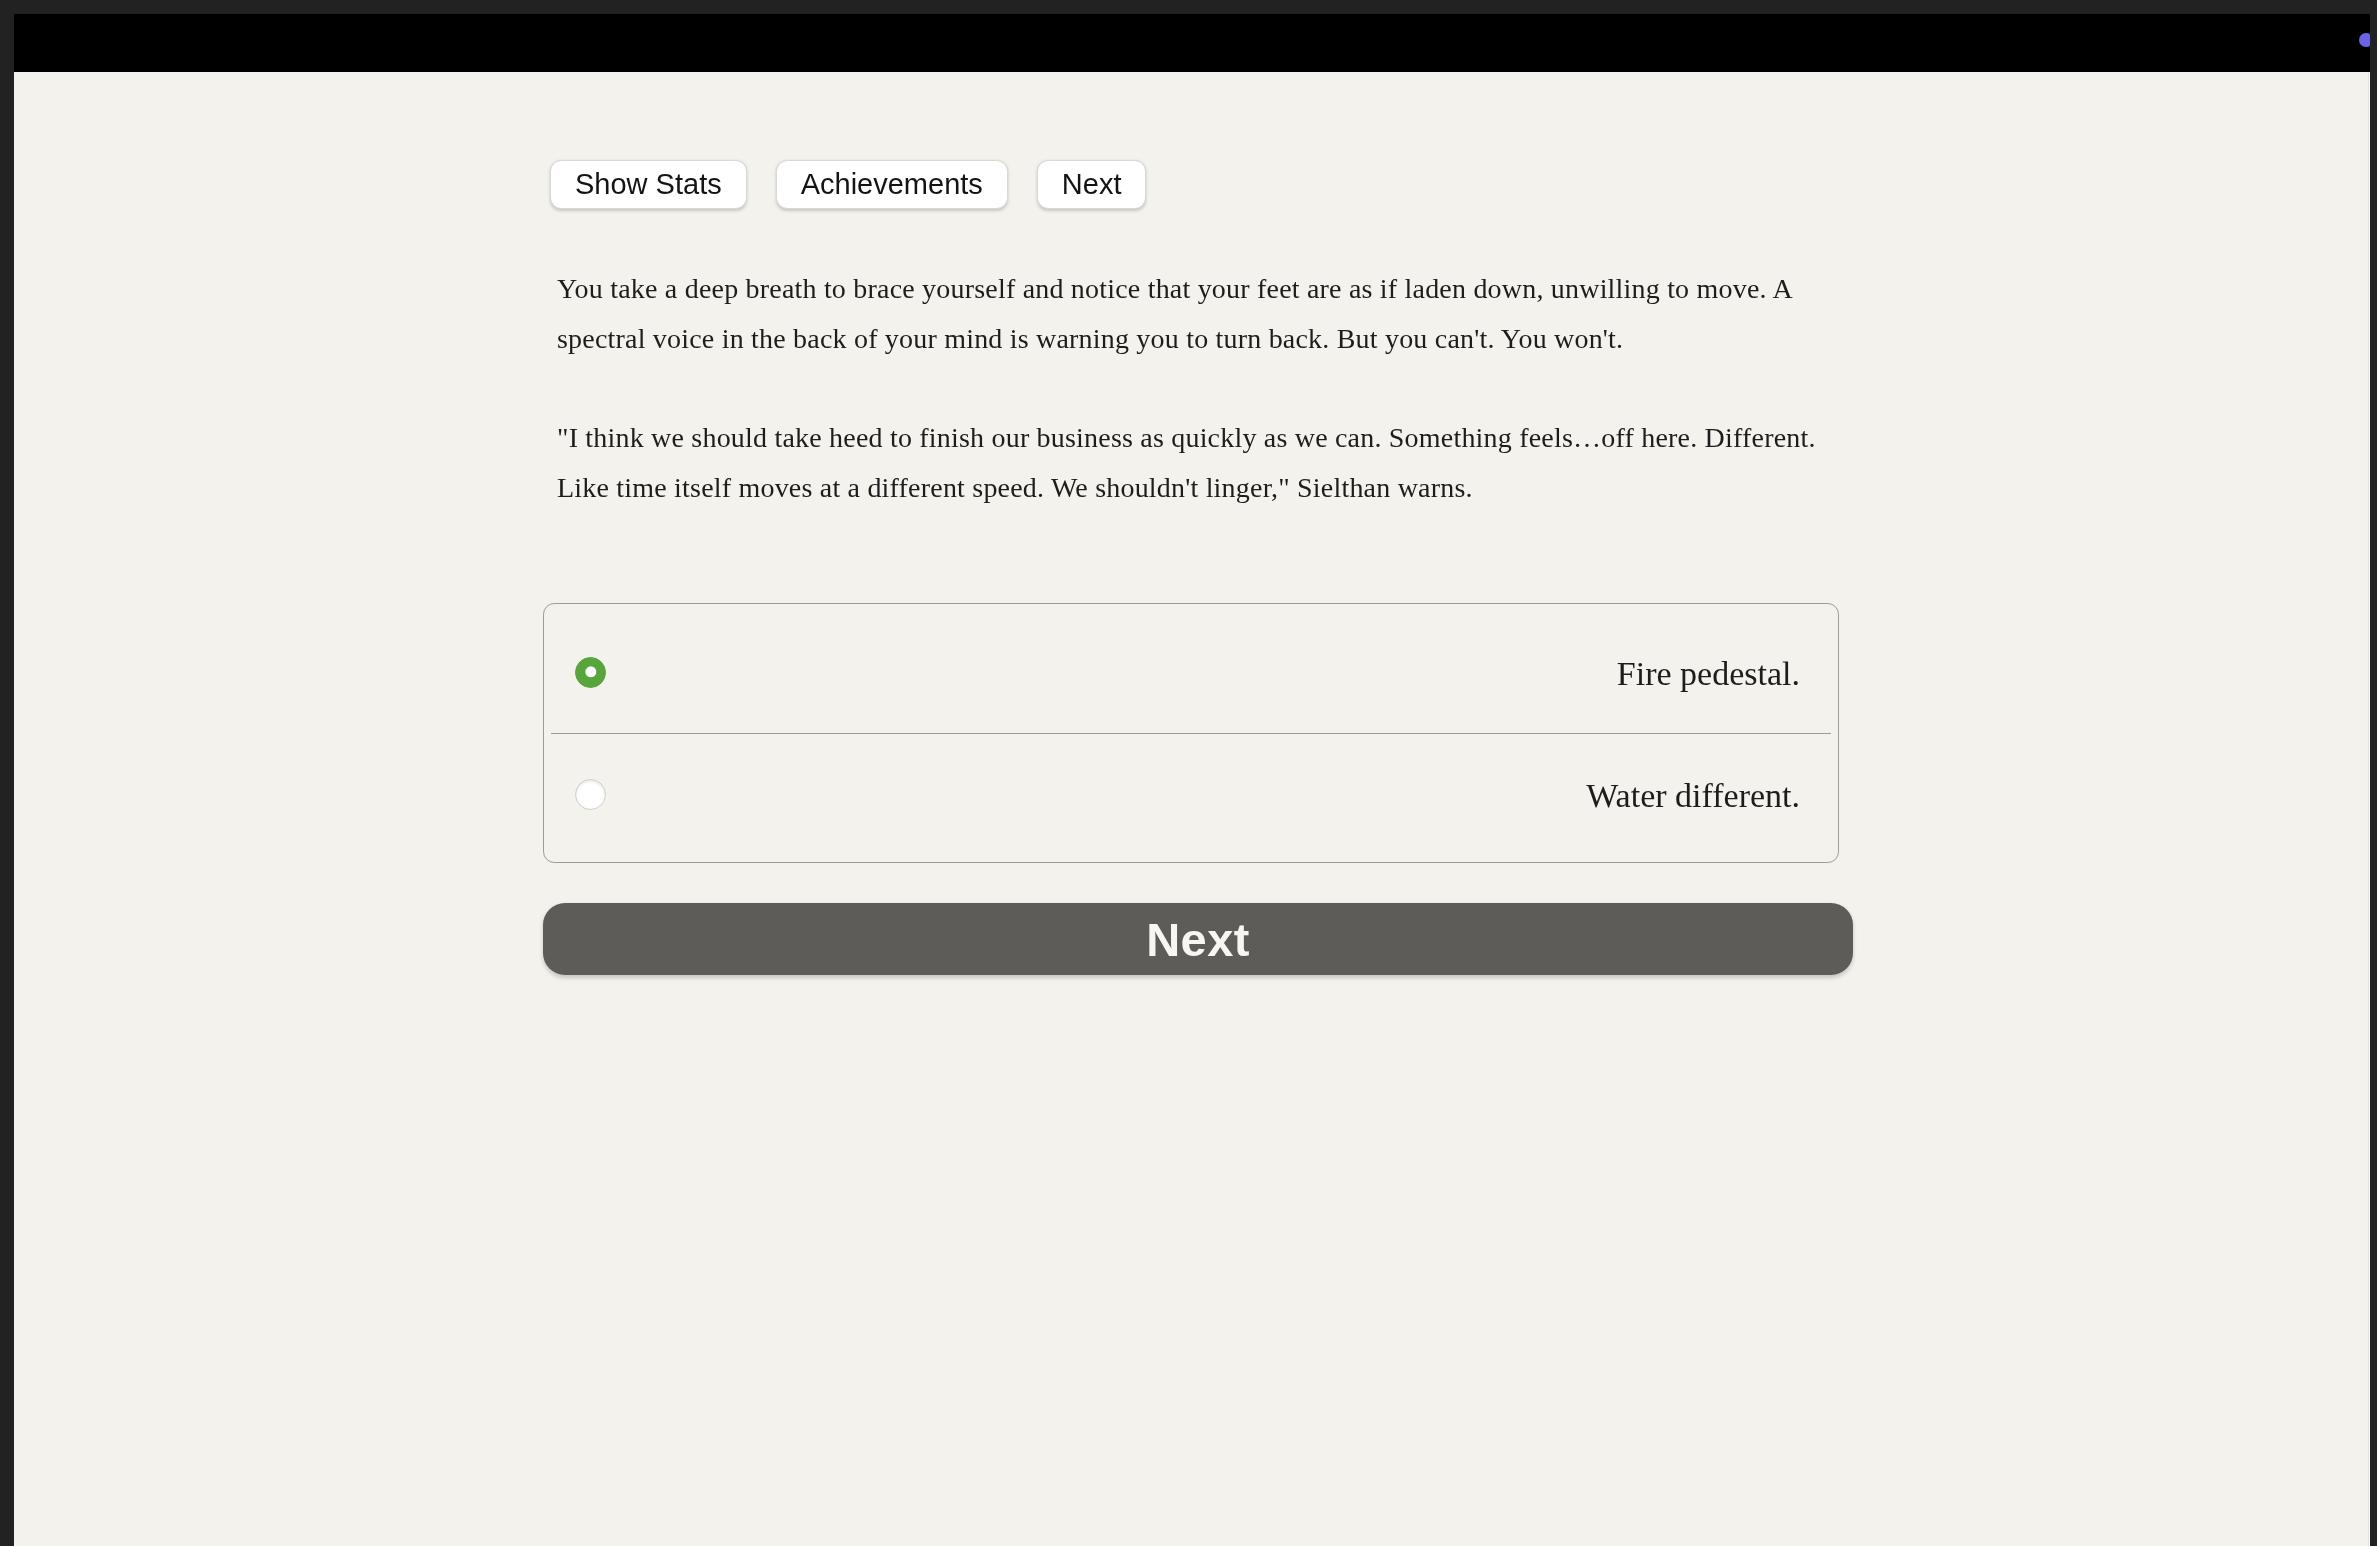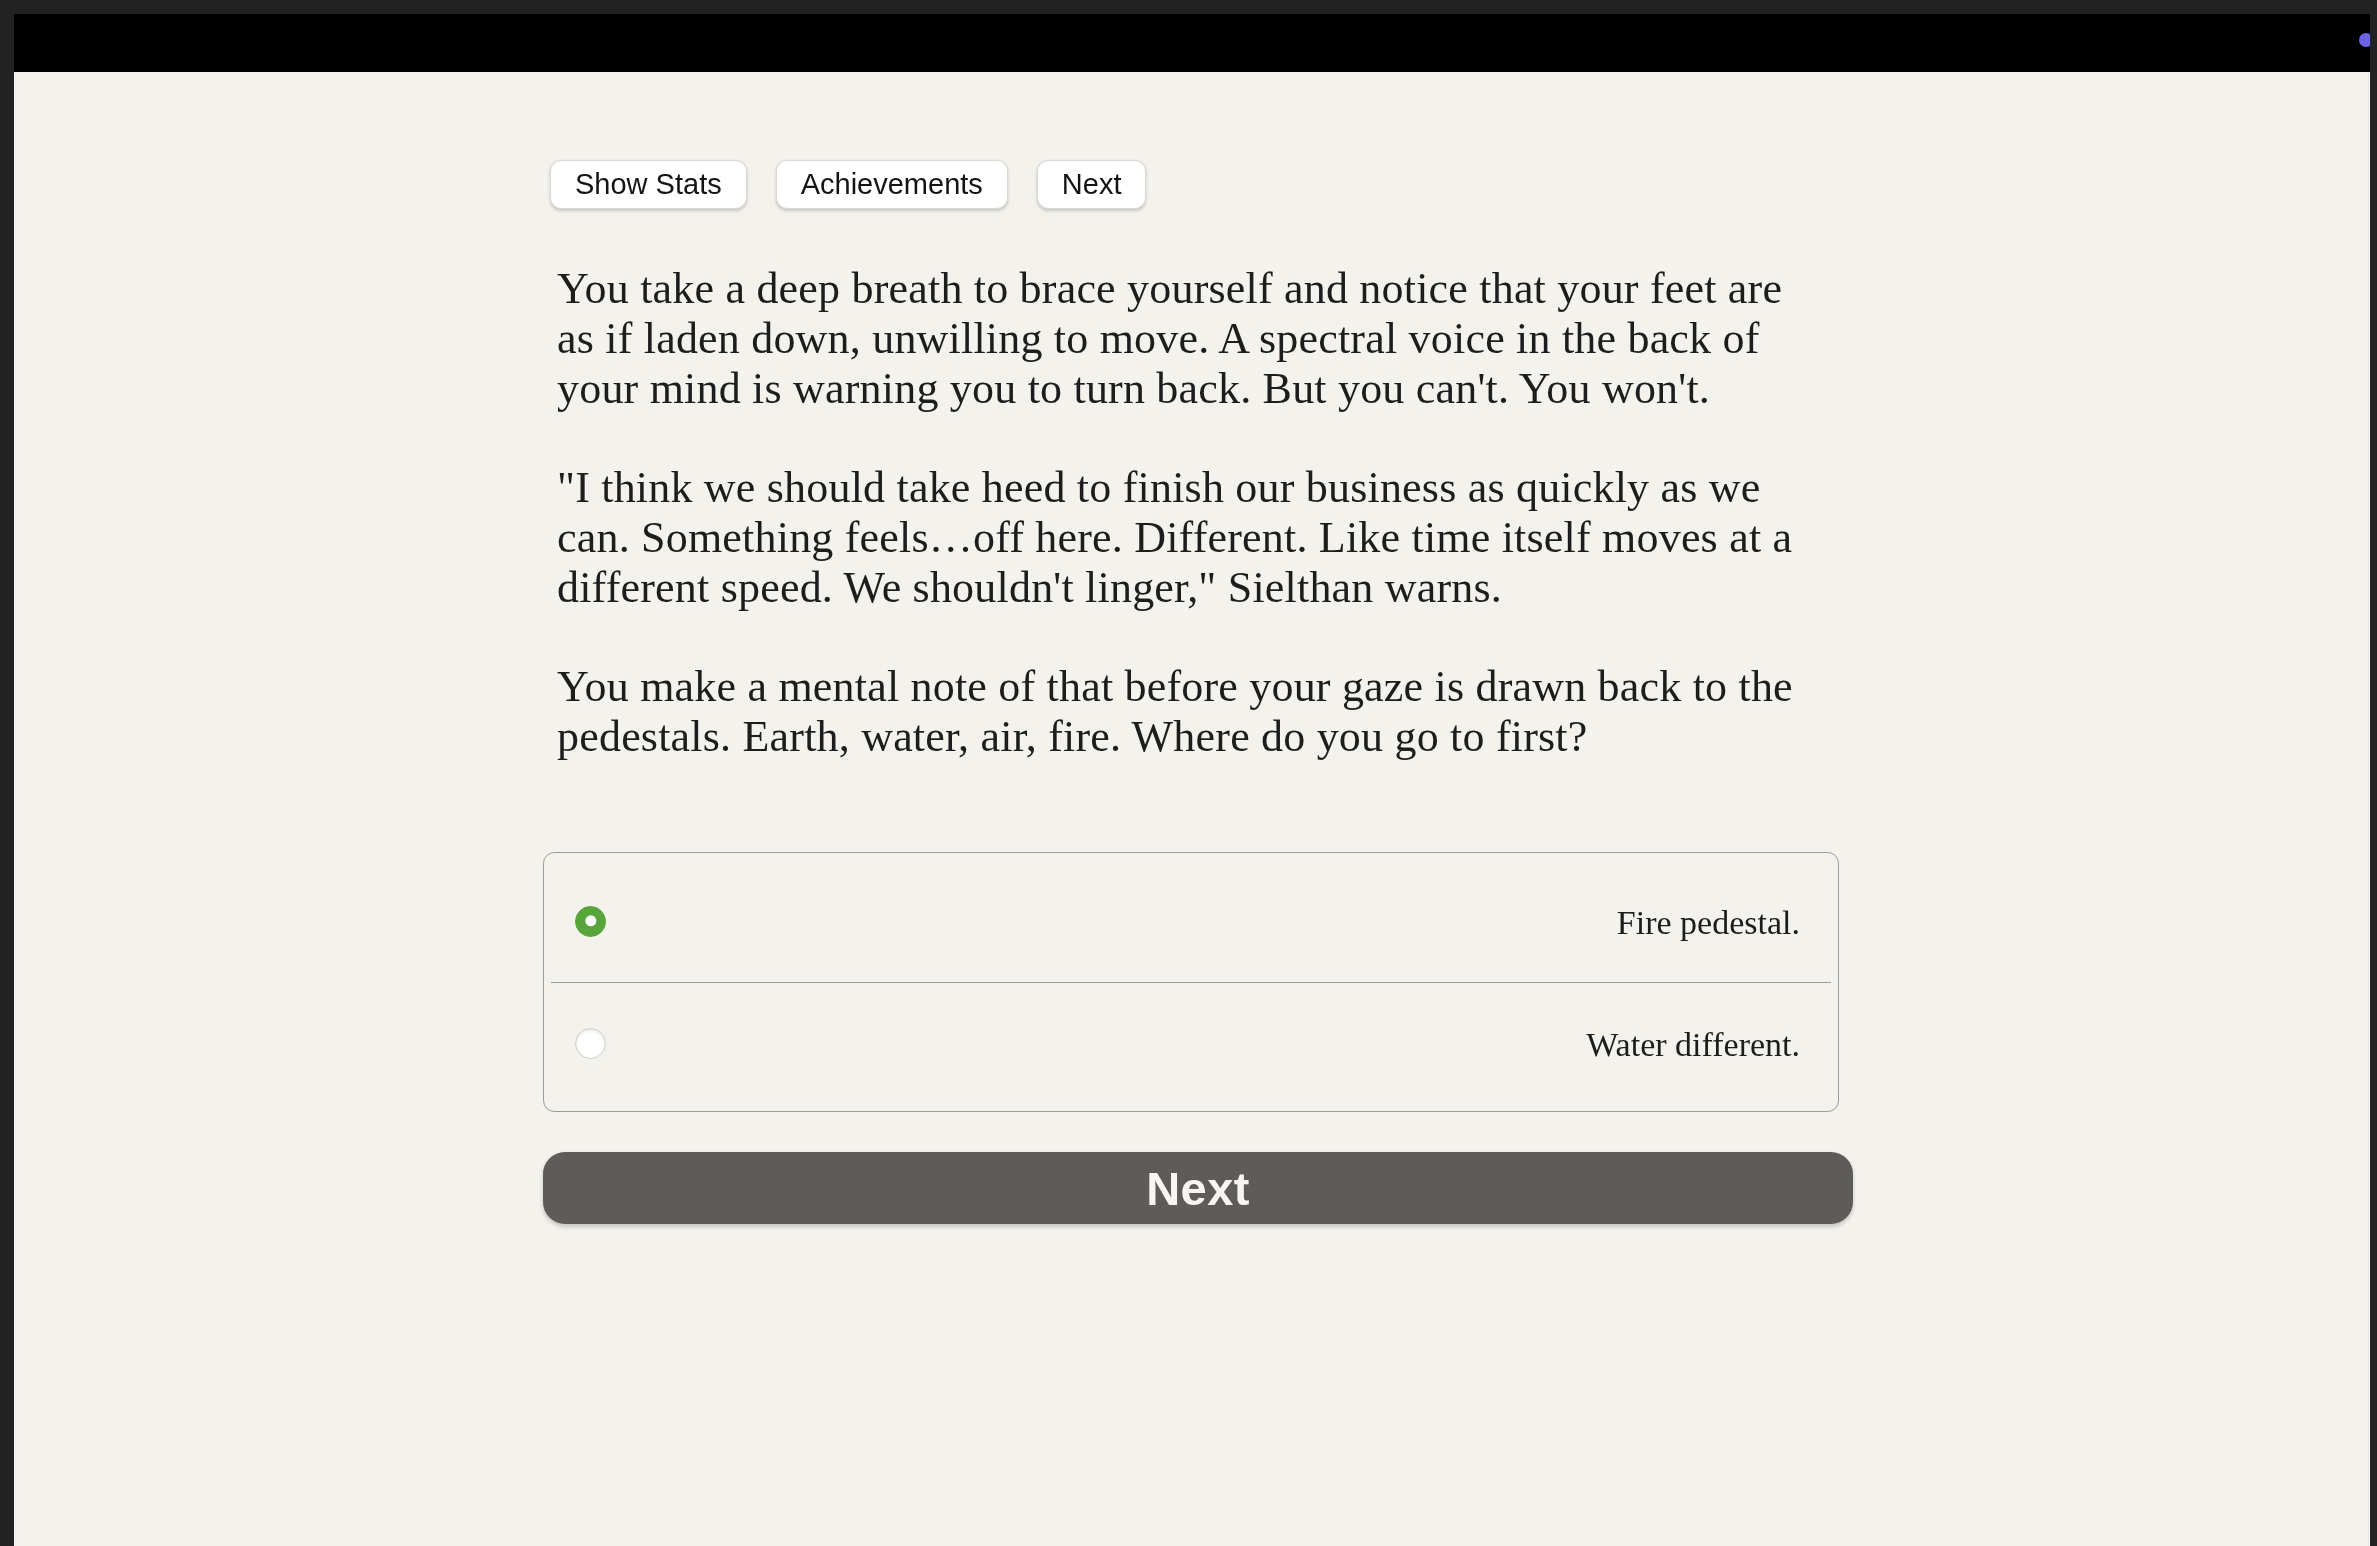--- a/index.html
+++ b/index.html
@@ -76,21 +76,21 @@
     border:0.8px solid var(--button-border);
     border-radius:11.3px;
     box-shadow:0 1.6px 3.2px rgba(0,0,0,0.18);
     font-family:"Liberation Sans", sans-serif;
     font-size:29px;
     color:#141414;
     cursor:pointer;
     white-space:nowrap;
   }
   .story p {
-    font-size:44px;
+    font-size:28px;
     line-height:50px;
     margin-bottom:35px;
     letter-spacing:0.2px;
   }
   .choice-list {
     border:1.6px solid var(--choice-border);
     border-radius:11.3px;
     overflow:hidden;
     background:var(--page-bg);
     margin-top:41px;
@@ -167,21 +167,20 @@
 
     <div class="toolbar">
       <button class="toolbar-button">Show Stats</button>
       <button class="toolbar-button">Achievements</button>
       <button class="toolbar-button">Next</button>
     </div>
 
     <div class="story">
       <p>You take a deep breath to brace yourself and notice that your feet are as if laden down, unwilling to move. A spectral voice in the back of your mind is warning you to turn back. But you can't. You won't.</p>
       <p>"I think we should take heed to finish our business as quickly as we can. Something feels…off here. Different. Like time itself moves at a different speed. We shouldn't linger," Sielthan warns.</p>
-      <p>You make a mental note of that before your gaze is drawn back to the pedestals. Earth, water, air, fire. Where do you go to first?</p>
     </div>
 
     <div class="choice-list">
       <div class="choice-row">
         <span class="radio" data-checked="true"></span>
         <span class="choice-label">Fire pedestal.</span>
       </div>
       <div class="choice-row">
         <span class="radio" data-checked="false"></span>
         <span class="choice-label">Water different.</span>

